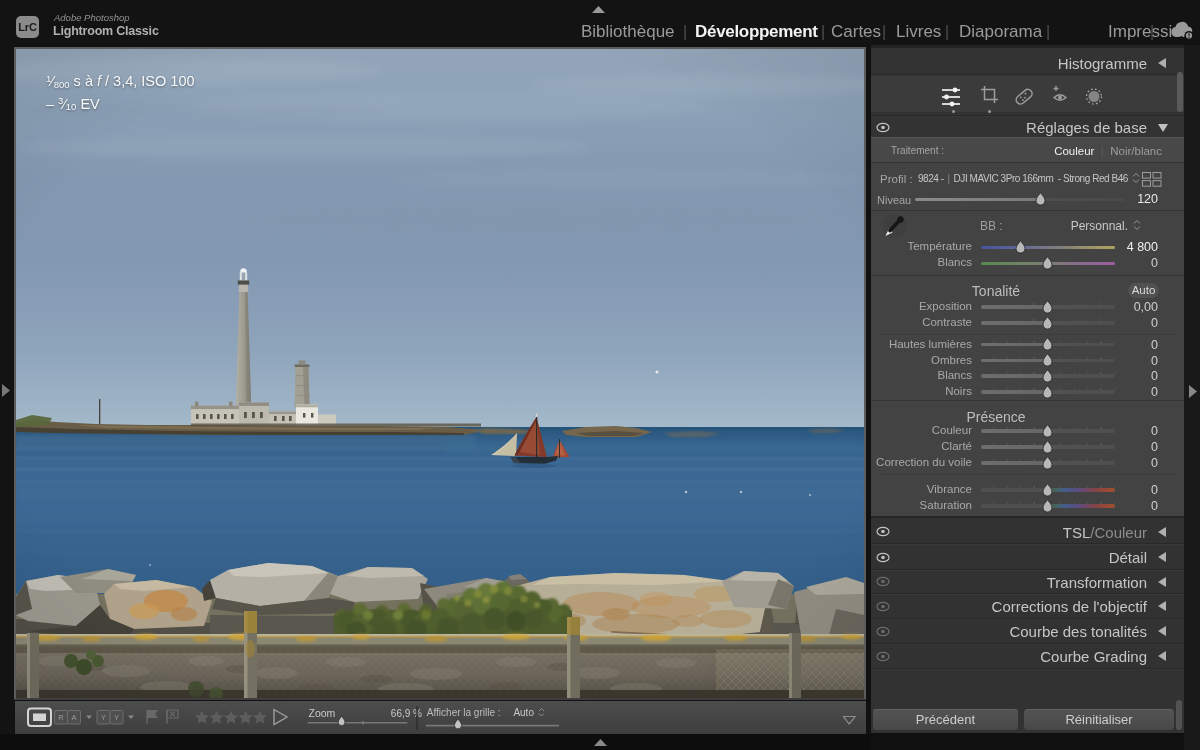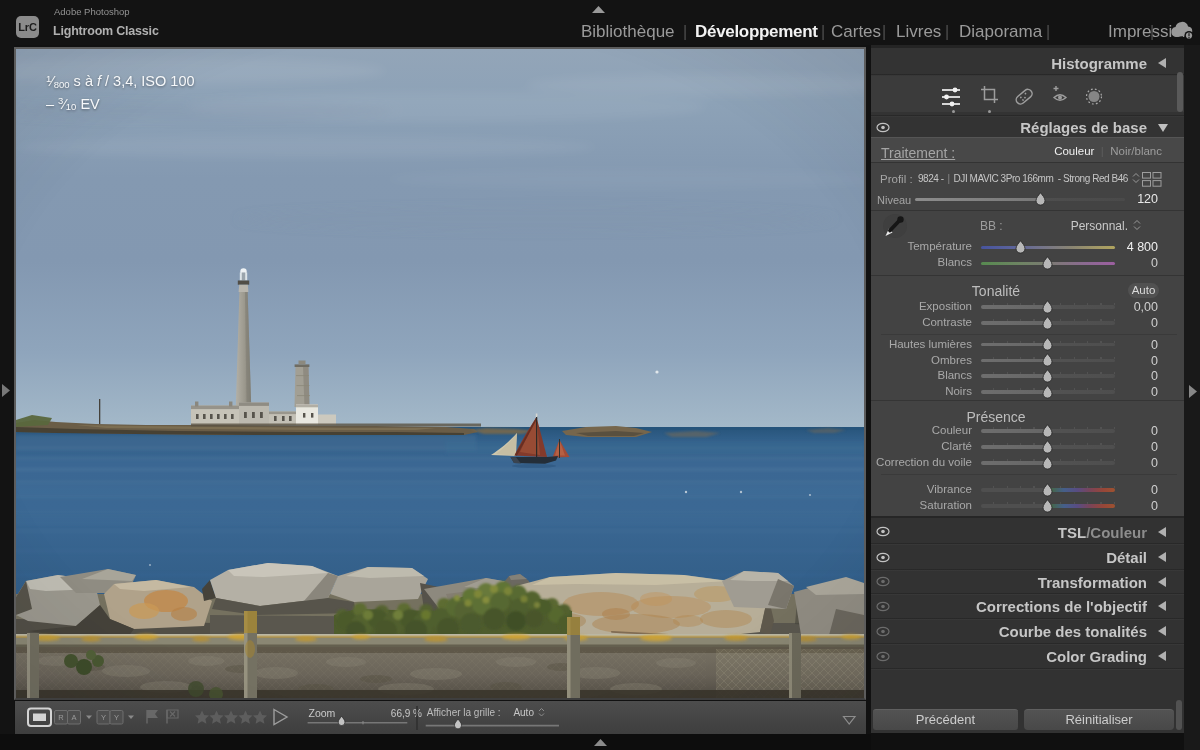--- a/index.html
+++ b/index.html
@@ -18,21 +18,21 @@
   #toolbar{left:15px;top:701px;width:851px;height:33px;background:linear-gradient(#4d4d4d,#3e3e3e);}
   #botstrip{left:0;top:734px;width:1200px;height:16px;background:#0d0d0d;}
   #rpanel{left:871px;top:45px;width:313px;height:705px;background:#333333;}
   #rgutter{left:1184px;top:45px;width:16px;height:705px;background:#191919;}
   #lgutter{left:0;top:45px;width:14px;height:705px;background:#131313;}
 </style>
 </head>
 <body>
 <div id="topbar" class="abs">
   <div id="logo" class="abs">LrC</div>
-  <div class="abs" style="left:54px;top:6px;font-size:9.5px;color:#939393;">Adobe Photoshop</div>
+  <div class="abs" style="left:54px;top:12px;font-size:9.5px;color:#939393;font-style:italic;">Adobe Photoshop</div>
   <div class="abs" style="left:53px;top:23.5px;font-size:12.5px;font-weight:bold;color:#b0b0b0;letter-spacing:-.2px;">Lightroom Classic</div>
   <svg class="abs" style="left:592px;top:6px" width="13" height="7">
       <path d="M6.5 0 L13 7 L0 7 Z" fill="#999"></path>
     </svg>
   <div class="abs mod" style="left:581px;">Bibliothèque</div>
   <div class="abs msep" style="left:683px;">|</div>
   <div class="abs mod act" style="left:695px;">Développement</div>
   <div class="abs msep" style="left:821px;">|</div>
   <div class="abs mod" style="left:831px;">Cartes</div>
   <div class="abs msep" style="left:882px;">|</div>
@@ -450,21 +450,21 @@
 </div>
 <div id="botstrip" class="abs"></div>
 <svg class="abs" style="left:594px;top:739px" width="13" height="7">
     <path d="M6.5 0 L13 7 L0 7 Z" fill="#8a8a8a"></path>
   </svg>
 
 <div id="rpanel" class="abs"><style>
  .slbl{position:absolute;right:212px;text-align:right;font-size:11.5px;color:#a9a9a9;white-space:nowrap;}
  .strack{position:absolute;left:109.5px;width:134.5px;height:3.5px;border-radius:2px;background:#565656;}
  .sval{position:absolute;right:26px;width:60px;text-align:right;font-size:12.5px;color:#cfcfcf;}
- .phdr{position:absolute;right:37px;text-align:right;font-size:15px;color:#c6c6c6;white-space:nowrap;font-weight:bold;}
+ .phdr{position:absolute;right:37px;text-align:right;font-size:15px;color:#c6c6c6;white-space:nowrap;}
  .arrL{position:absolute;left:287px;width:0;height:0;border-top:5px solid transparent;border-bottom:5px solid transparent;border-right:8px solid #b0b0b0;}
  .grv{position:absolute;left:0;width:306px;height:2px;background:linear-gradient(#212121,#3f3f3f);}
  .tick{position:absolute;left:109.5px;width:134.5px;height:2px;opacity:.28;background:repeating-linear-gradient(90deg,transparent 0,transparent 12.2px,#7a7a7a 12.2px,#7a7a7a 13.4px);}
 </style>
 <div class="abs" style="left:0;top:0;width:313px;height:3px;background:#242424;"></div>
 <div class="phdr" style="top:10px;">Histogramme</div>
 <div class="arrL" style="top:13px;"></div>
 <div class="grv" style="top:29px;width:313px;"></div>
 <div class="abs" style="left:0;top:31px;width:313px;height:36px;background:#3b3b3b;"></div>
 <svg class="abs" style="left:60px;top:32px;" width="200" height="35" viewBox="0 0 200 35">
@@ -501,21 +501,21 @@
 <div class="grv" style="top:70px;width:313px;"></div>
 <svg class="abs" style="left:5px;top:77px;" width="14" height="11">
         <ellipse cx="7" cy="5.5" rx="6" ry="4.2" fill="none" stroke="#c2c2c2" stroke-width="1.2"></ellipse>
         <circle cx="7" cy="5.5" r="1.8" fill="#c2c2c2"></circle>
       </svg>
 <div class="phdr" style="top:74px;">Réglages de base</div>
 <div class="abs" style="left:287px;top:78.5px;width:0;height:0;border-left:5px solid transparent;border-right:5px solid transparent;border-top:8px solid #c0c0c0;"></div>
 
 <div class="abs" style="left:0;top:92px;width:313px;height:379px;background:#434343;border-top:1px solid #555;"></div>
 <div class="abs" style="left:0;top:93px;width:313px;height:24px;background:#484848;"></div>
-<div class="abs" style="left:10px;top:100px;font-size:14px;color:#a5a5a5;text-decoration:underline;">Traitement :</div>
+<div class="abs" style="left:20px;top:100px;font-size:10px;color:#a5a5a5;">Traitement :</div>
 <div class="abs" style="left:0;top:100px;width:291px;text-align:right;font-size:11.5px;color:#9d9d9d;"><span style="color:#f0f0f0;">Couleur</span> &nbsp;<span style="color:#5f5f5f;">|</span>&nbsp; Noir/blanc</div>
 <div class="abs" style="left:0;top:117px;width:313px;height:1px;background:#333;"></div>
 
 <div class="abs" style="left:9px;top:128px;font-size:11.5px;color:#a5a5a5;">Profil :</div>
 <div class="abs" style="left:47px;top:128px;width:212px;font-size:10px;letter-spacing:-.45px;color:#c6c6c6;white-space:nowrap;overflow:hidden;">9824 -  <span style="color:#8a8a8a;">|</span>  DJI MAVIC 3Pro 166mm - Strong Red B46 7</div>
 <svg class="abs" style="left:261px;top:128px;" width="8" height="10">
         <path d="M1 3.5 L4 0.5 L7 3.5" stroke="#999" fill="none"></path>
         <path d="M1 6.5 L4 9.5 L7 6.5" stroke="#999" fill="none"></path>
       </svg>
 <svg class="abs" style="left:271px;top:126.5px;" width="20" height="15" fill="none" stroke="#9d9d9d">
@@ -676,21 +676,21 @@
         <ellipse cx="7" cy="5.5" rx="6" ry="4.2" fill="none" stroke="#6b6b6b" stroke-width="1.2"></ellipse>
         <circle cx="7" cy="5.5" r="1.8" fill="#6b6b6b"></circle>
       </svg>
 <div class="phdr" style="top:578.0px;">Courbe des tonalités</div>
 <div class="arrL" style="top:581.0px;"></div>
 <div class="grv" style="top:597.6px;width:313px;"></div>
 <svg class="abs" style="left:5px;top:605.9px;" width="14" height="11">
         <ellipse cx="7" cy="5.5" rx="6" ry="4.2" fill="none" stroke="#6b6b6b" stroke-width="1.2"></ellipse>
         <circle cx="7" cy="5.5" r="1.8" fill="#6b6b6b"></circle>
       </svg>
-<div class="phdr" style="top:603.4px;">Color Grading</div>
+<div class="phdr" style="top:603.4px;">Courbe Grading</div>
 <div class="arrL" style="top:606.4px;"></div>
 <div class="grv" style="top:623.0px;width:313px;"></div>
 <div class="abs" style="left:2px;top:664px;width:145px;height:19.5px;background:linear-gradient(#535353,#484848);border-radius:3px;border-top:1px solid #606060;font-size:13px;color:#cdcdcd;text-align:center;line-height:19px;">Précédent</div>
 <div class="abs" style="left:153px;top:664px;width:150px;height:19.5px;background:linear-gradient(#535353,#484848);border-radius:4px;border-top:1px solid #606060;font-size:13px;color:#cdcdcd;text-align:center;line-height:19px;">Réinitialiser</div>
 <div class="abs" style="left:0;top:688px;width:313px;height:17px;background:#101010;"></div>
 <div class="abs" style="left:306px;top:27px;width:6px;height:40px;border-radius:3px;background:#5a5a5a;"></div>
 <div class="abs" style="left:305px;top:655px;width:6px;height:30px;border-radius:3px;background:#525252;"></div>
 </circle></div>
 <div id="rgutter" class="abs"></div>
 <svg class="abs" style="left:1189px;top:385px" width="8" height="13">

